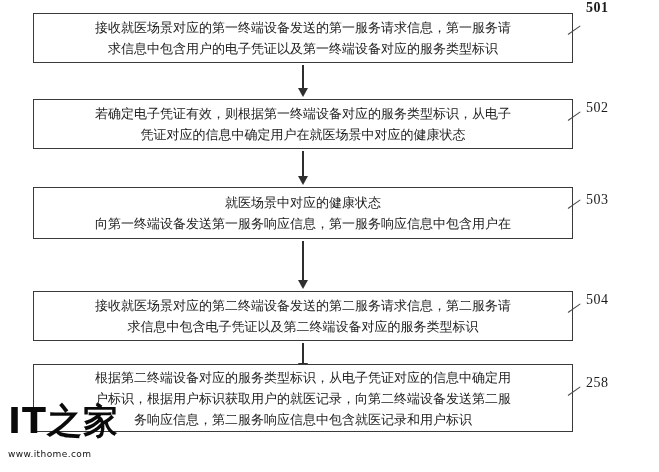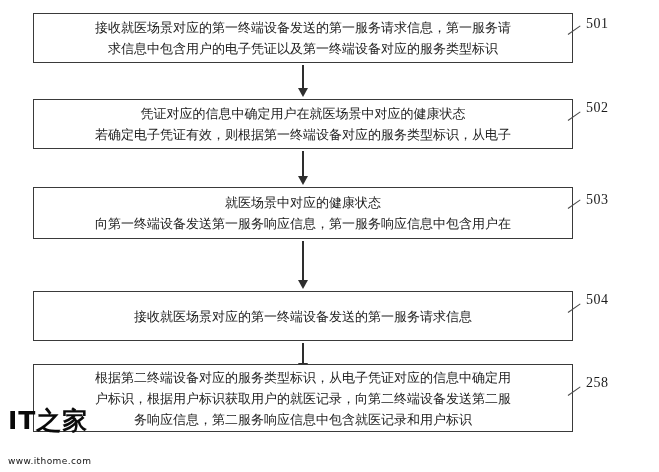--- a/index.html
+++ b/index.html
@@ -68,43 +68,43 @@
   }
   .watermark{
     position:absolute;
     left:8px;
     top:406px;
     color:#0a0a0a;
   }
   .wm-logo{
     font-family:"DejaVu Sans","Liberation Sans",sans-serif;
     font-weight:900;
-    font-size:25px;
+    font-size:35px;
     line-height:30px;
     letter-spacing:1px;
   }
   .wm-url{
     font-family:"DejaVu Sans","Liberation Sans",sans-serif;
     font-size:9px;
     line-height:12px;
     color:#111111;
-    margin-top:19px;
+    margin-top:12px;
     letter-spacing:0.4px;
   }
   
   #box1{top:13px;height:50px;}
   #box2{top:99px;height:50px;}
   #box3{top:187px;height:52px;}
   #box4{top:291px;height:50px;}
   #box5{top:364px;height:68px;align-items:center;}
   #arrow1{top:65px;height:32px;}
   #arrow2{top:151px;height:34px;}
   #arrow3{top:241px;height:48px;}
   #arrow4{top:343px;height:29px;}
-  #ref1{top:16px;}
+  #ref1{top:0;font-weight:bold;}
   #ref2{top:100px;}
   #ref3{top:192px;text-align:right;}
   #ref4{top:292px;}
   #ref5{top:375px;}
   #lead1{left:568px;top:34px;}
   #lead2{left:568px;top:120px;}
   #lead3{left:568px;top:208px;}
   #lead4{left:568px;top:312px;}
   #lead5{left:568px;top:395px;}
 </style>
@@ -119,22 +119,22 @@
   </div>
   <div class="leader" id="lead1"></div>
   <div class="ref-label" id="ref1">501</div>
 
   <div class="arrow" id="arrow1">
     <div class="shaft"></div>
     <div class="head"></div>
   </div>
 
   <div class="flow-box" id="box2">
+    <span class="line">若确定电子凭证有效，则根据第一终端设备对应的服务类型标识，从电子</span>
     <span class="line">凭证对应的信息中确定用户在就医场景中对应的健康状态</span>
-    <span class="line">若确定电子凭证有效，则根据第一终端设备对应的服务类型标识，从电子</span>
   </div>
   <div class="leader" id="lead2"></div>
   <div class="ref-label" id="ref2">502</div>
 
   <div class="arrow" id="arrow2">
     <div class="shaft"></div>
     <div class="head"></div>
   </div>
 
   <div class="flow-box" id="box3">
@@ -143,21 +143,22 @@
   </div>
   <div class="leader" id="lead3"></div>
   <div class="ref-label" id="ref3">503</div>
 
   <div class="arrow" id="arrow3">
     <div class="shaft"></div>
     <div class="head"></div>
   </div>
 
   <div class="flow-box" id="box4">
-    <span class="line">接收就医场景对应的第一终端设备发送的第一服务请求信息</span>
+    <span class="line">接收就医场景对应的第二终端设备发送的第二服务请求信息，第二服务请</span>
+    <span class="line">求信息中包含电子凭证以及第二终端设备对应的服务类型标识</span>
   </div>
   <div class="leader" id="lead4"></div>
   <div class="ref-label" id="ref4">504</div>
 
   <div class="arrow" id="arrow4">
     <div class="shaft"></div>
     <div class="head"></div>
   </div>
 
   <div class="flow-box" id="box5">

